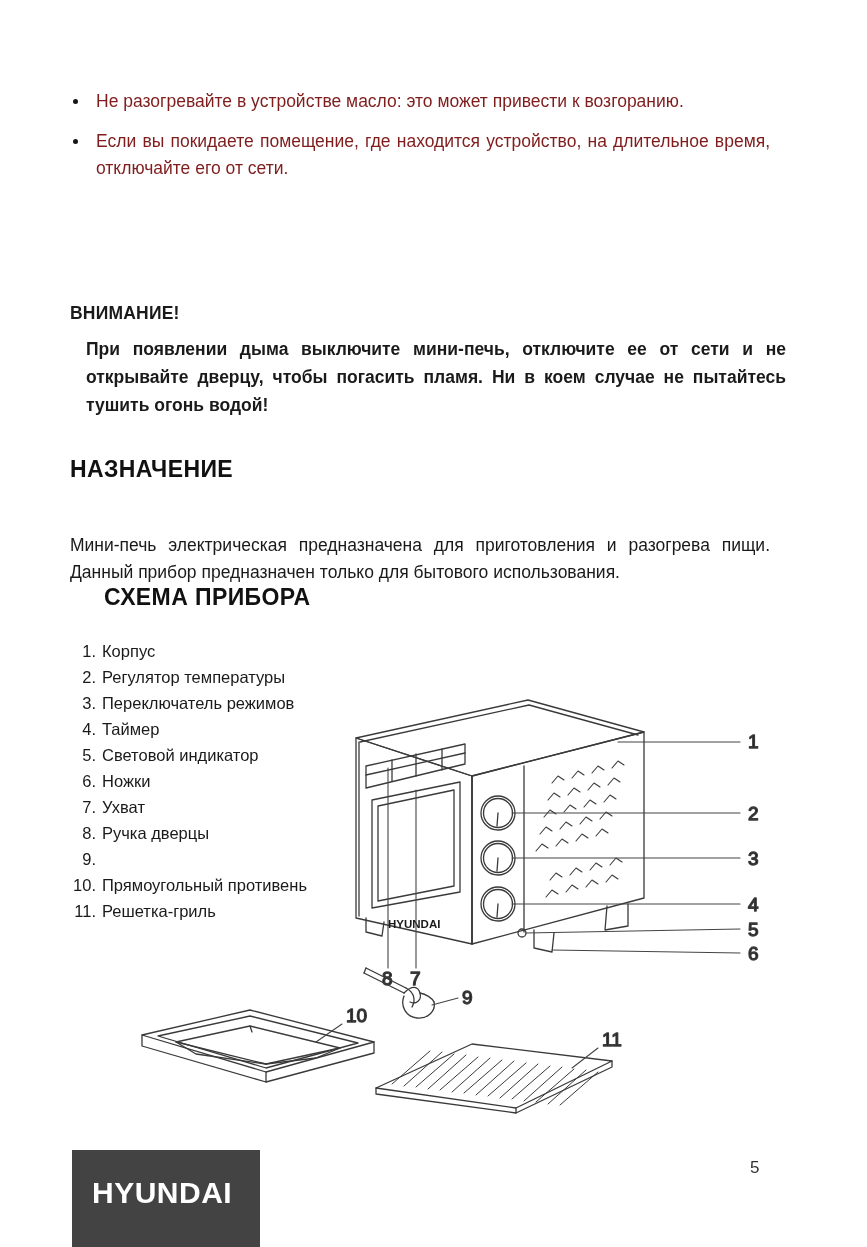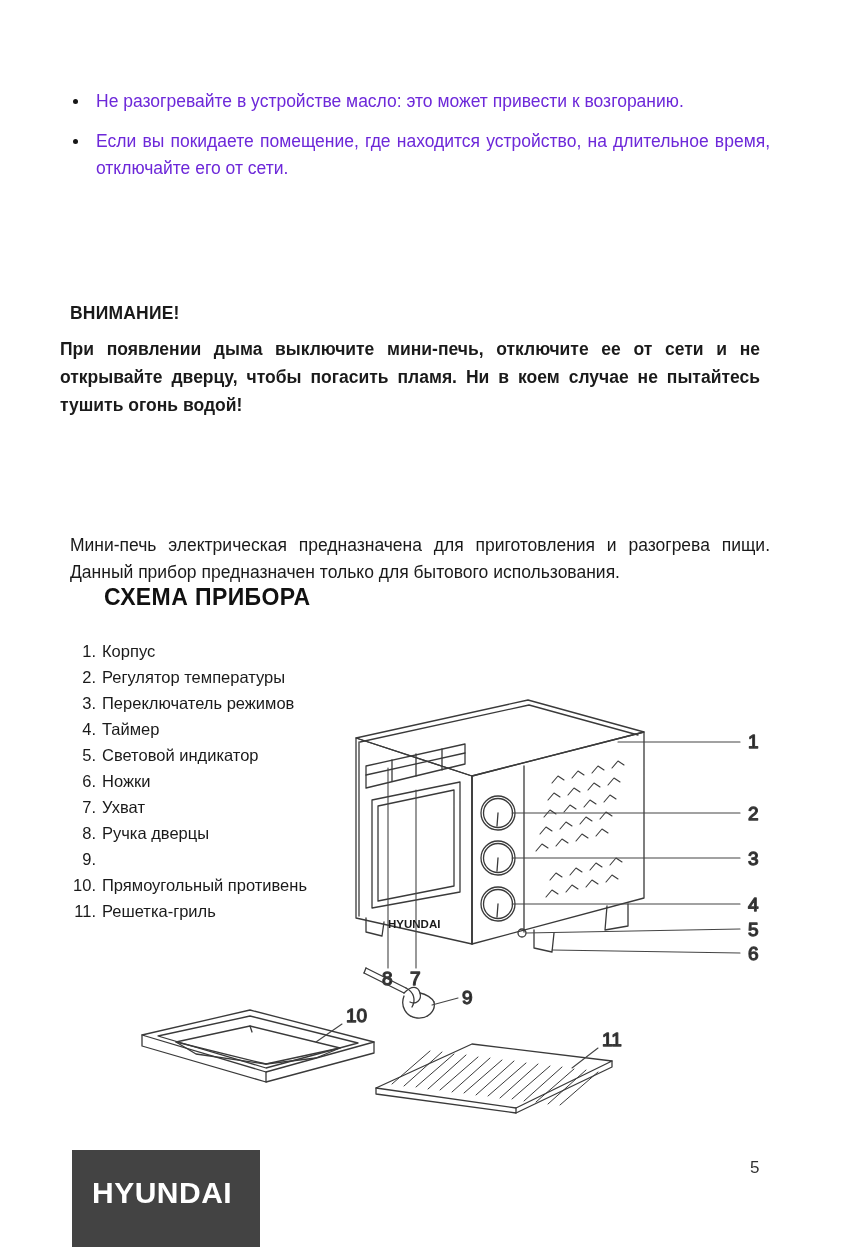--- a/index.html
+++ b/index.html
@@ -27,21 +27,21 @@
     width: 700px;
   }
   .bullet-item {
     position: relative;
     padding-left: 26px;
     margin-bottom: 13px;
     font-size: 17.5px;
     line-height: 27px;
     text-align: justify;
     text-justify: inter-word;
-    color: #6d28d9;
+    color: #7f1d1d;
   }
   .bullet-item:last-child { margin-bottom: 0; }
   .bullet-dot {
     position: absolute;
     left: 3px;
     top: 11px;
     width: 5px;
     height: 5px;
     border-radius: 50%;
     background: #161616;
@@ -51,21 +51,21 @@
   .warn-title {
     position: absolute;
     left: 70px;
     top: 303px;
     font-size: 17.5px;
     font-weight: bold;
     letter-spacing: .2px;
   }
   .warn-body {
     position: absolute;
-    left: 60px;
+    left: 86px;
     top: 335px;
     width: 700px;
     font-size: 17.5px;
     font-weight: bold;
     line-height: 28px;
     text-align: justify;
     text-justify: inter-word;
   }
 
   
@@ -167,20 +167,21 @@
     </div>
     <div class="bullet-item">
       <span class="bullet-dot"></span>
       <span>Если вы покидаете помещение, где находится устройство, на длительное время, отключайте его от сети.</span>
     </div>
   </div>
 
   <div class="warn-title">ВНИМАНИЕ!</div>
   <div class="warn-body">При появлении дыма выключите мини-печь, отключите ее от сети и не открывайте дверцу, чтобы погасить пламя. Ни в коем случае не пытайтесь тушить огонь водой!</div>
 
+  <div class="sec-heading" id="heading-purpose">НАЗНАЧЕНИЕ</div>
   <div class="sec-body" id="purpose-body">Мини-печь электрическая предназначена для приготовления и разогрева пищи. Данный прибор предназначен только для бытового использования.</div>
 
   <div class="sec-heading" id="heading-scheme">СХЕМА ПРИБОРА</div>
 
   <div class="parts-list">
     <div class="part-row">
       <span class="part-num">1.</span>
       <span class="part-label">Корпус</span>
     </div>
     <div class="part-row">

